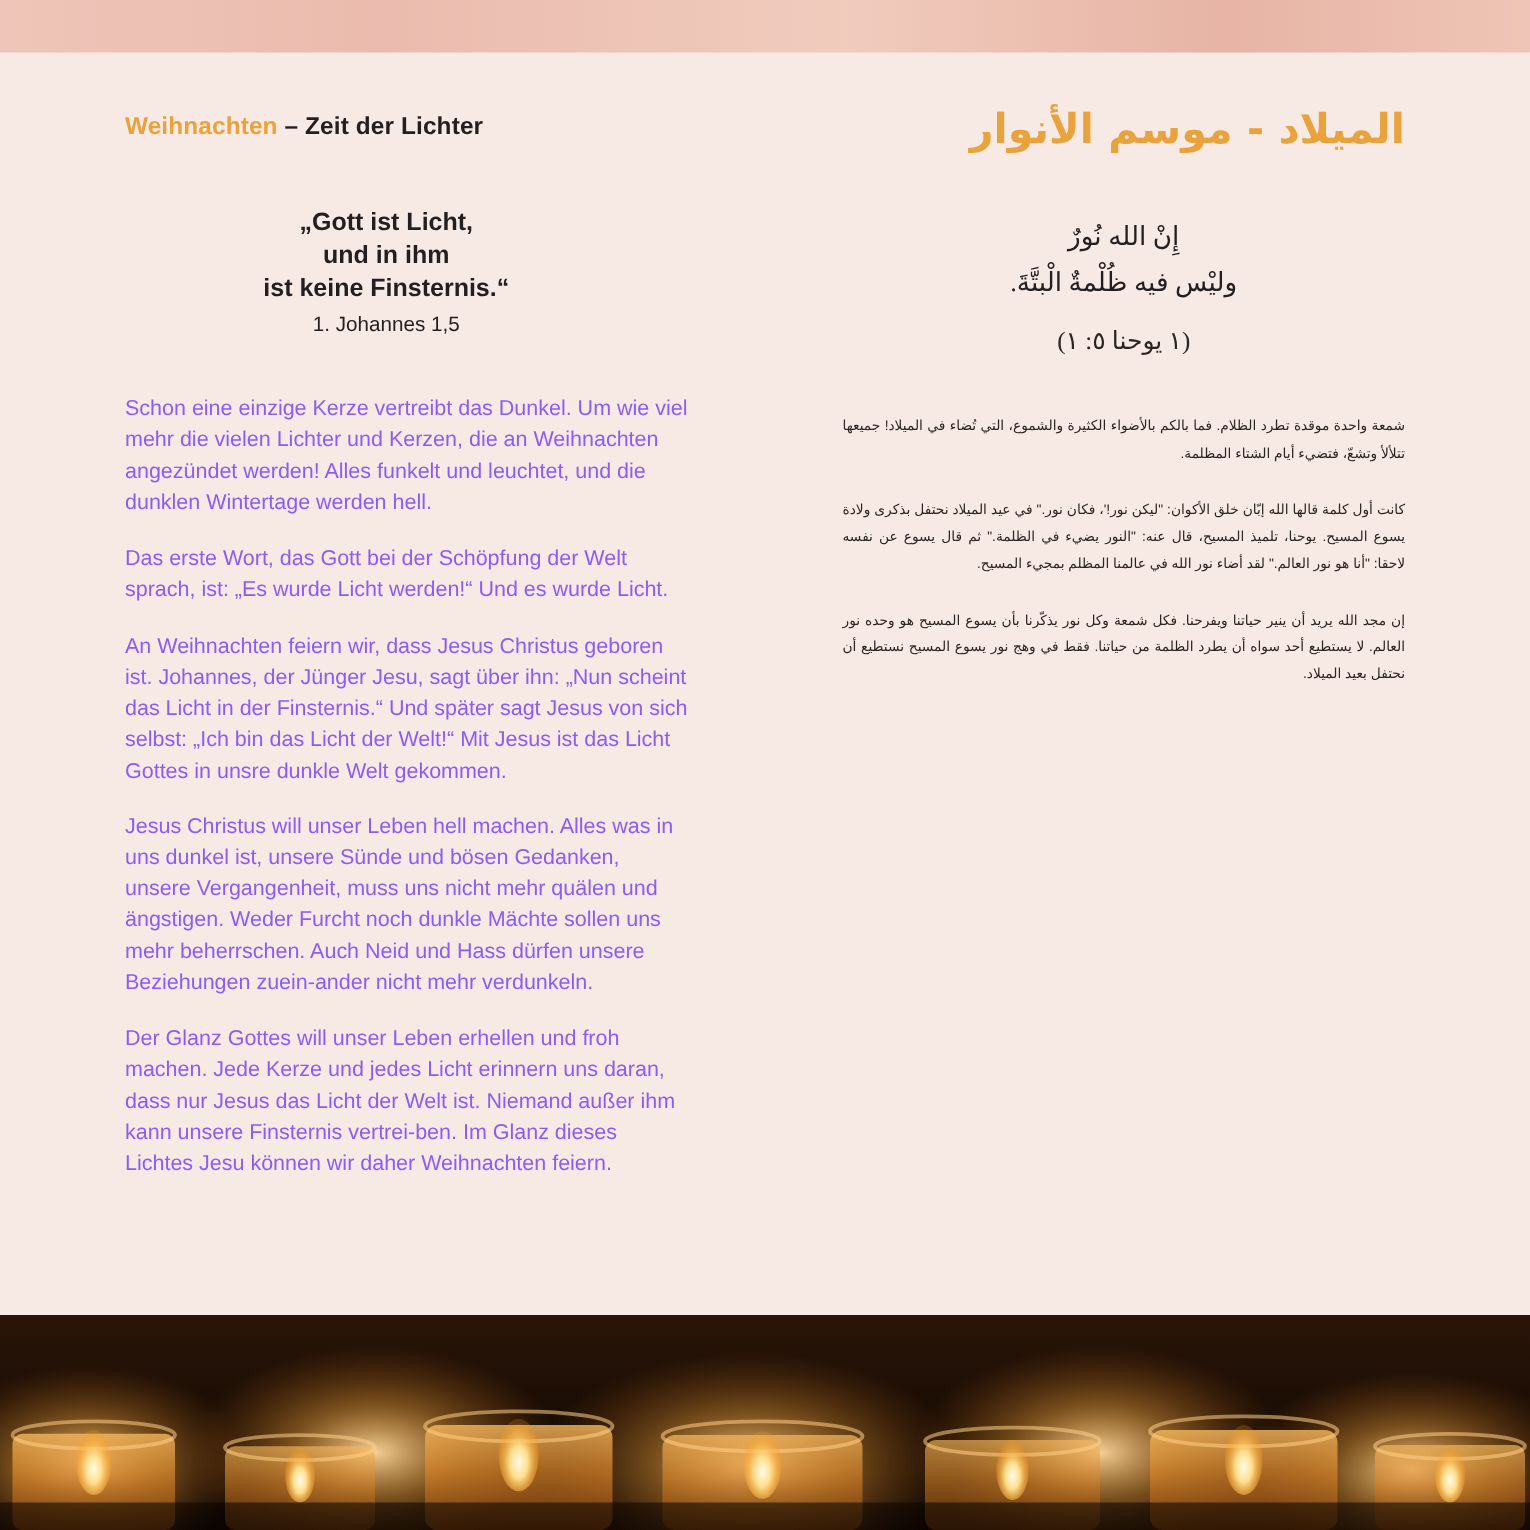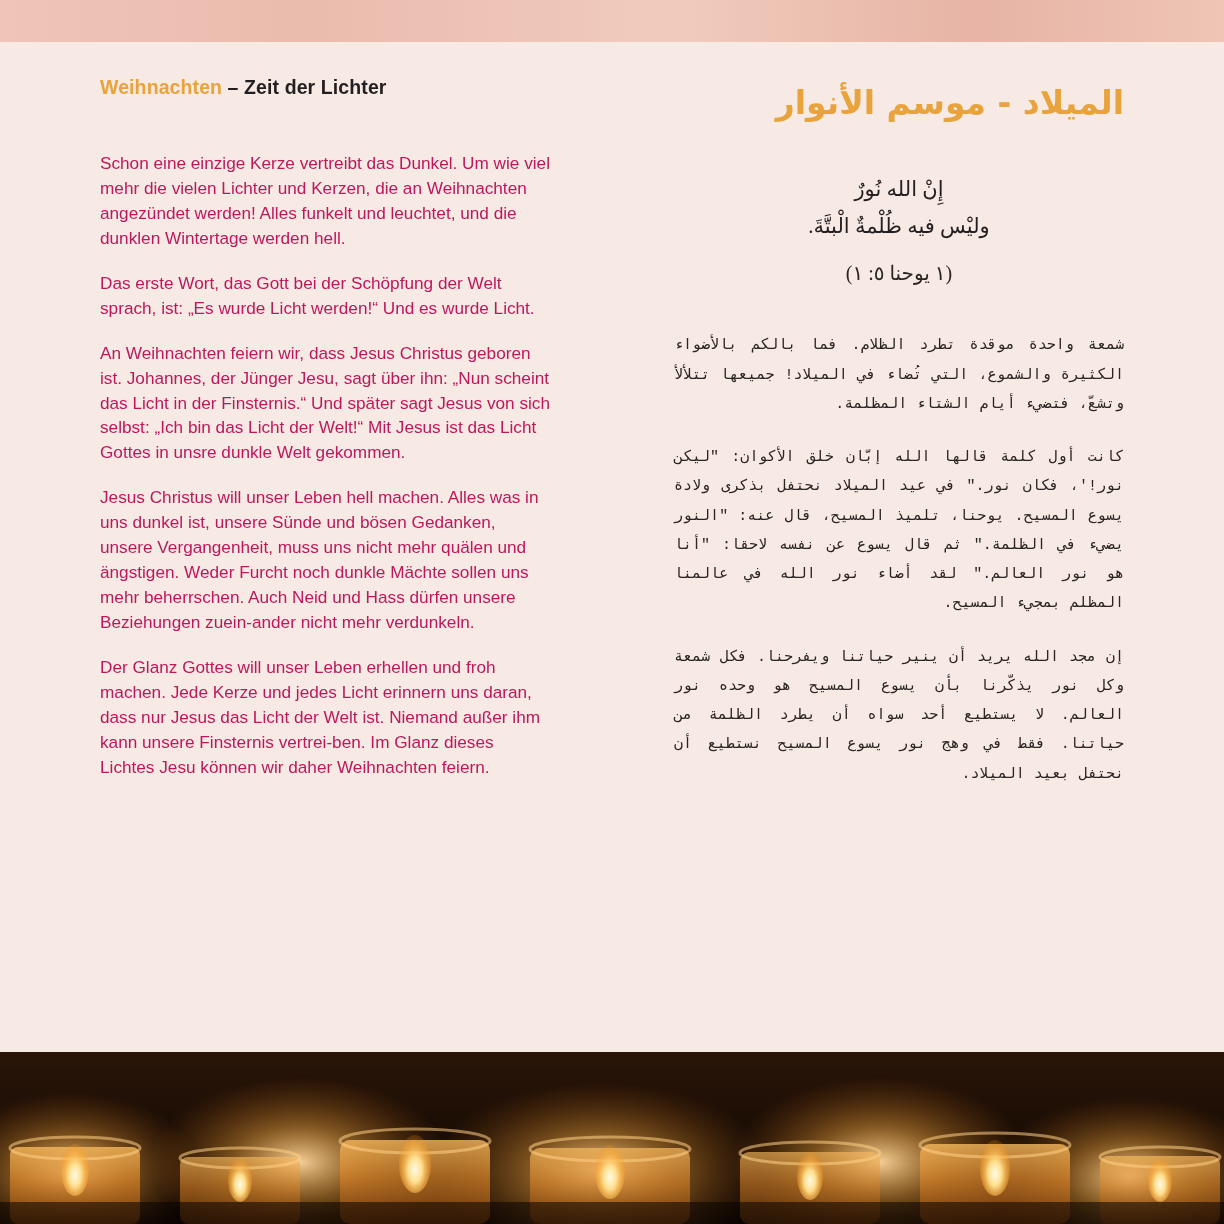--- a/index.html
+++ b/index.html
@@ -50,21 +50,21 @@
     top: 42px; left: 0; right: 0;
     height: 1010px;
     display: flex;
     box-sizing: border-box;
   }
   .col {
     box-sizing: border-box;
   }
   .col-de {
     width: 612px;
-    padding: 34px 62px 0 100px;
+    padding: 48px 62px 0 100px;
   }
   .col-ar {
     width: 612px;
     padding: 40px 100px 0 62px;
     direction: rtl;
     text-align: right;
   }
 
   
   .headline {
@@ -89,21 +89,21 @@
   }
   .verse-ref {
     font-size: 16.5px;
     font-weight: normal;
     margin-top: 7px;
   }
 
   .body-p {
     font-size: 17.2px;
     line-height: 1.45;
-    color: #be185d;
+    color: #8b5cf6;
     margin: 0 0 20px 0;
     max-width: 450px;
   }
 
   
   .ar-title {
     font-family: "DejaVu Sans", sans-serif;
     font-size: 33px;
     font-weight: bold;
     color: #e8a33d;
@@ -117,22 +117,22 @@
     font-size: 21px;
     line-height: 1.75;
     margin: 12px 0 40px 0;
   }
   .ar-verse-ref {
     font-size: 20px;
     margin-top: 12px;
     color: #2a2522;
   }
   .ar-p {
-    font-family: Liberation Mono, monospace;
-    font-size: 15px;
+    font-family: Liberation Sans, sans-serif;
+    font-size: 11px;
     line-height: 1.95;
     color: #2a2522;
     margin: 0 0 24px 0;
     text-align: justify;
     text-align-last: right;
   }
 
   
   .photo {
     position: absolute;
@@ -150,20 +150,26 @@
   <div class="top-band"></div>
 
   <div class="content">
 
     <div class="col col-de">
 
       <h1 class="headline">
         <span class="accent">Weihnachten</span><span> – Zeit der Lichter</span>
       </h1>
 
+      <div class="verse">
+        <div class="verse-line">„Gott ist Licht,</div>
+        <div class="verse-line">und in ihm</div>
+        <div class="verse-line">ist keine Finsternis.“</div>
+        <div class="verse-ref">1. Johannes 1,5</div>
+      </div>
 
       <p class="body-p">Schon eine einzige Kerze vertreibt das Dunkel. Um wie viel mehr die vielen Lichter und Kerzen, die an Weihnachten angezündet werden! Alles funkelt und leuchtet, und die dunklen Wintertage werden hell.</p>
       <p class="body-p">Das erste Wort, das Gott bei der Schöpfung der Welt sprach, ist: „Es wurde Licht werden!“ Und es wurde Licht.</p>
       <p class="body-p">An Weihnachten feiern wir, dass Jesus Christus geboren ist. Johannes, der Jünger Jesu, sagt über ihn: „Nun scheint das Licht in der Finsternis.“ Und später sagt Jesus von sich selbst: „Ich bin das Licht der Welt!“ Mit Jesus ist das Licht Gottes in unsre dunkle Welt gekommen.</p>
       <p class="body-p">Jesus Christus will unser Leben hell machen. Alles was in uns dunkel ist, unsere Sünde und bösen Gedanken, unsere Vergangenheit, muss uns nicht mehr quälen und ängstigen. Weder Furcht noch dunkle Mächte sollen uns mehr beherrschen. Auch Neid und Hass dürfen unsere Beziehungen zuein-ander nicht mehr verdunkeln.</p>
       <p class="body-p">Der Glanz Gottes will unser Leben erhellen und froh machen. Jede Kerze und jedes Licht erinnern uns daran, dass nur Jesus das Licht der Welt ist. Niemand außer ihm kann unsere Finsternis vertrei-ben. Im Glanz dieses Lichtes Jesu können wir daher Weihnachten feiern.</p>
     </div>
 
     <div class="col col-ar">
 

